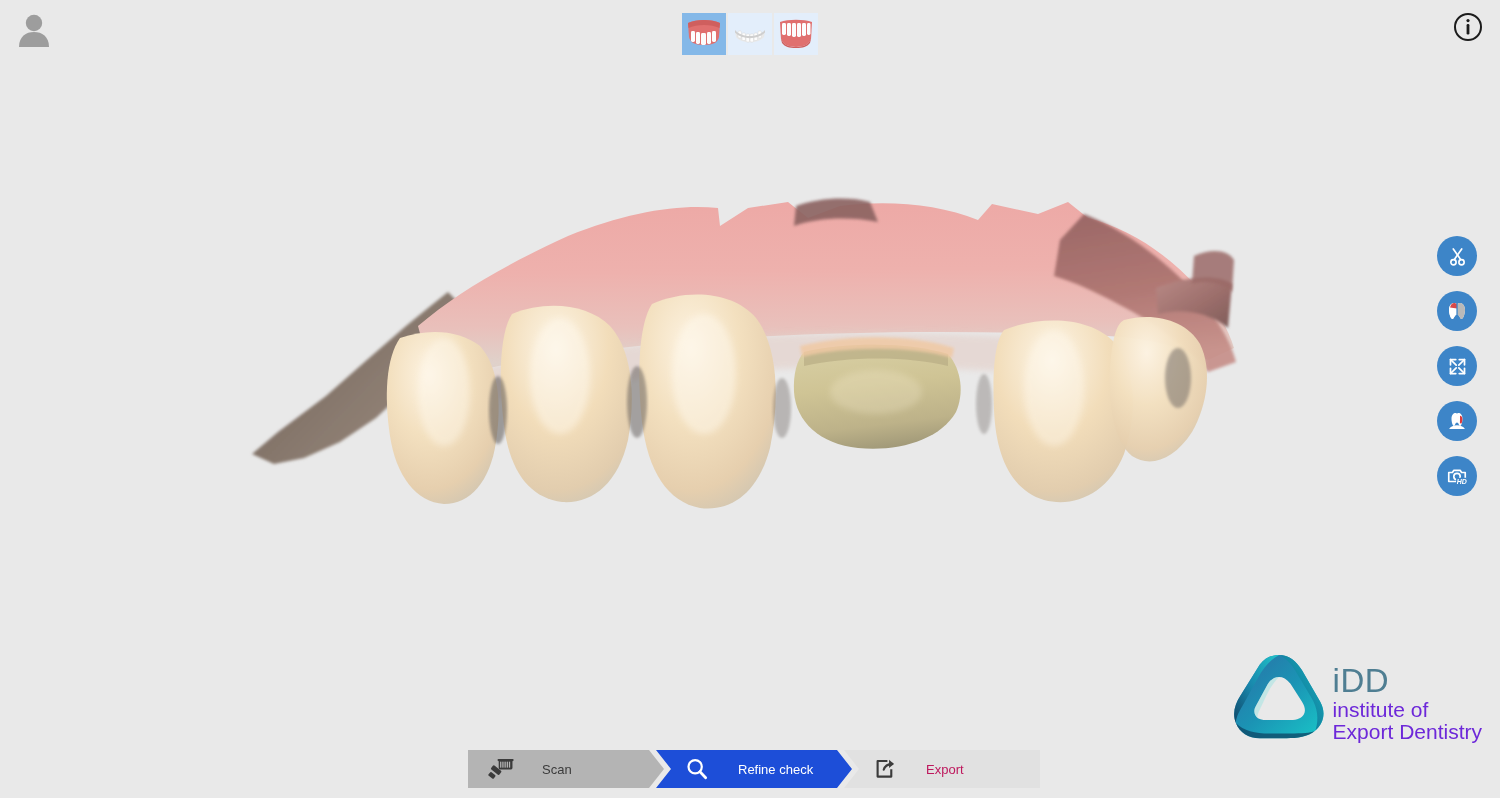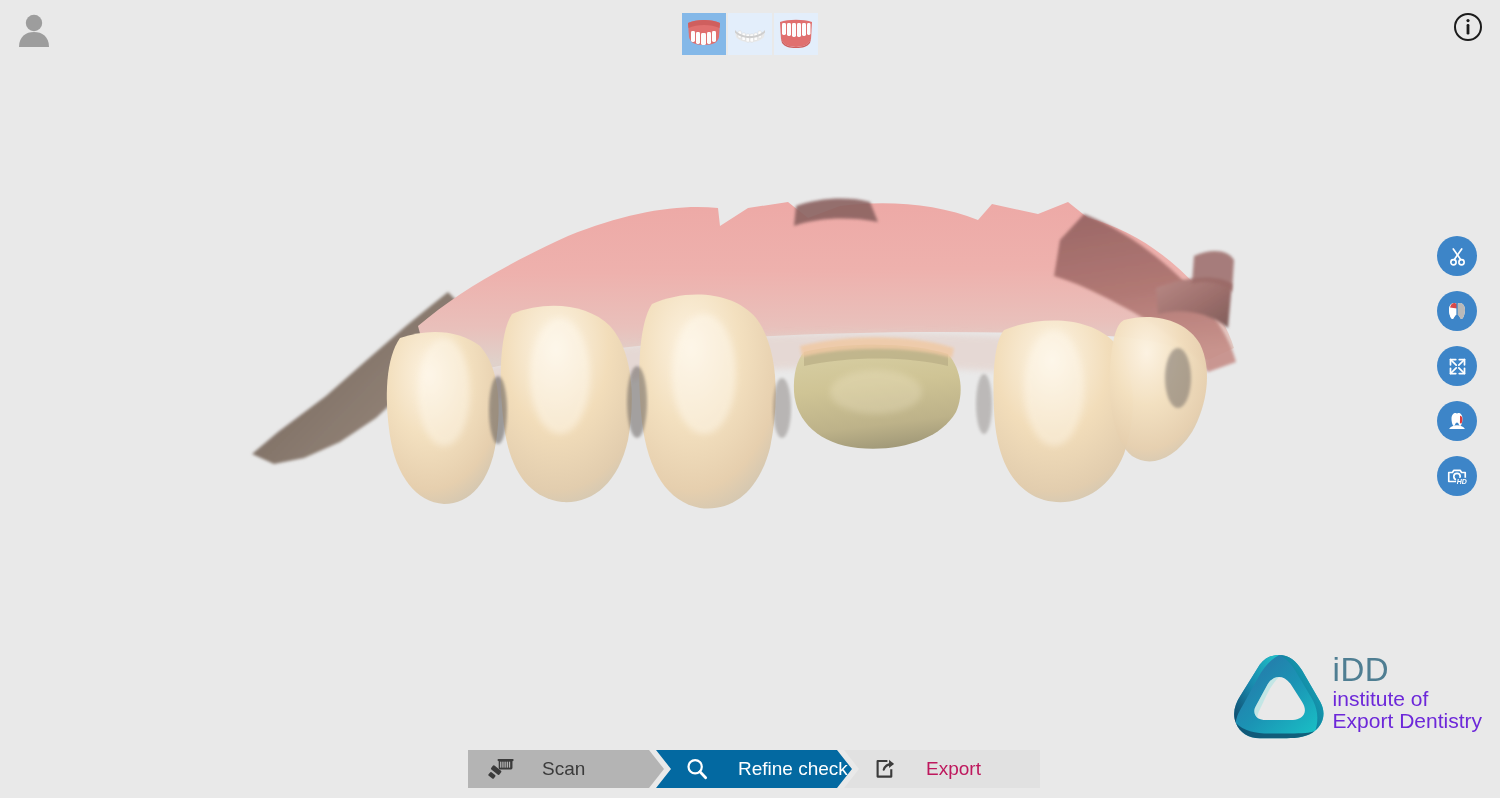--- a/index.html
+++ b/index.html
@@ -61,21 +61,21 @@
     width: 40px; height: 40px; border-radius: 50%;
     background: #3d85c8;
     display: flex; align-items: center; justify-content: center;
     cursor: pointer;
   }
 
   
   #workflow-bar {
     position: absolute; left: 468px; top: 750px;
     display: flex; height: 38px;
-    font-size: 19px;
+    font-size: 13px;
   }
   .wf-step {
     position: relative;
     display: flex; align-items: center;
     height: 38px;
     cursor: pointer;
     padding-left: 16px;
   }
   .wf-step .wf-icon {
     width: 34px; height: 26px;
@@ -85,36 +85,36 @@
   .wf-step .wf-label {
     margin-left: 24px; white-space: nowrap;
   }
   .wf-scan {
     background: #b4b4b4; color: #3b3b3b;
     width: 196px;
     clip-path: polygon(0 0, calc(100% - 15px) 0, 100% 50%, calc(100% - 15px) 100%, 0 100%);
     z-index: 3;
   }
   .wf-refine {
-    background: #0369a1; color: #ffffff;
+    background: #1d4ed8; color: #ffffff;
     width: 196px; margin-left: -8px; padding-left: 24px;
     clip-path: polygon(0 0, calc(100% - 15px) 0, 100% 50%, calc(100% - 15px) 100%, 0 100%, 15px 50%);
     z-index: 2;
   }
   .wf-export {
     background: #e1e1e1; color: #be185d;
     width: 196px; margin-left: -8px; padding-left: 24px;
     clip-path: polygon(0 0, 100% 0, 100% 100%, 0 100%, 15px 50%);
     z-index: 1;
   }
 
   
   #branding {
     position: absolute; right: 18px; bottom: 54px;
-    display: flex; align-items: flex-start; gap: 6px;
+    display: flex; align-items: flex-end; gap: 6px;
   }
   #idd-logo { width: 96px; height: 92px; }
   #idd-wordmark { line-height: 1.08; color: #5a7f8c; }
   #idd-name {
     font-size: 33px; letter-spacing: .5px; color: #4f7e92;
   }
   #idd-sub1, #idd-sub2 { font-size: 21px; color: #6d28d9; }
 
   #scan-stats {
     position: absolute; right: 18px; bottom: 6px;

